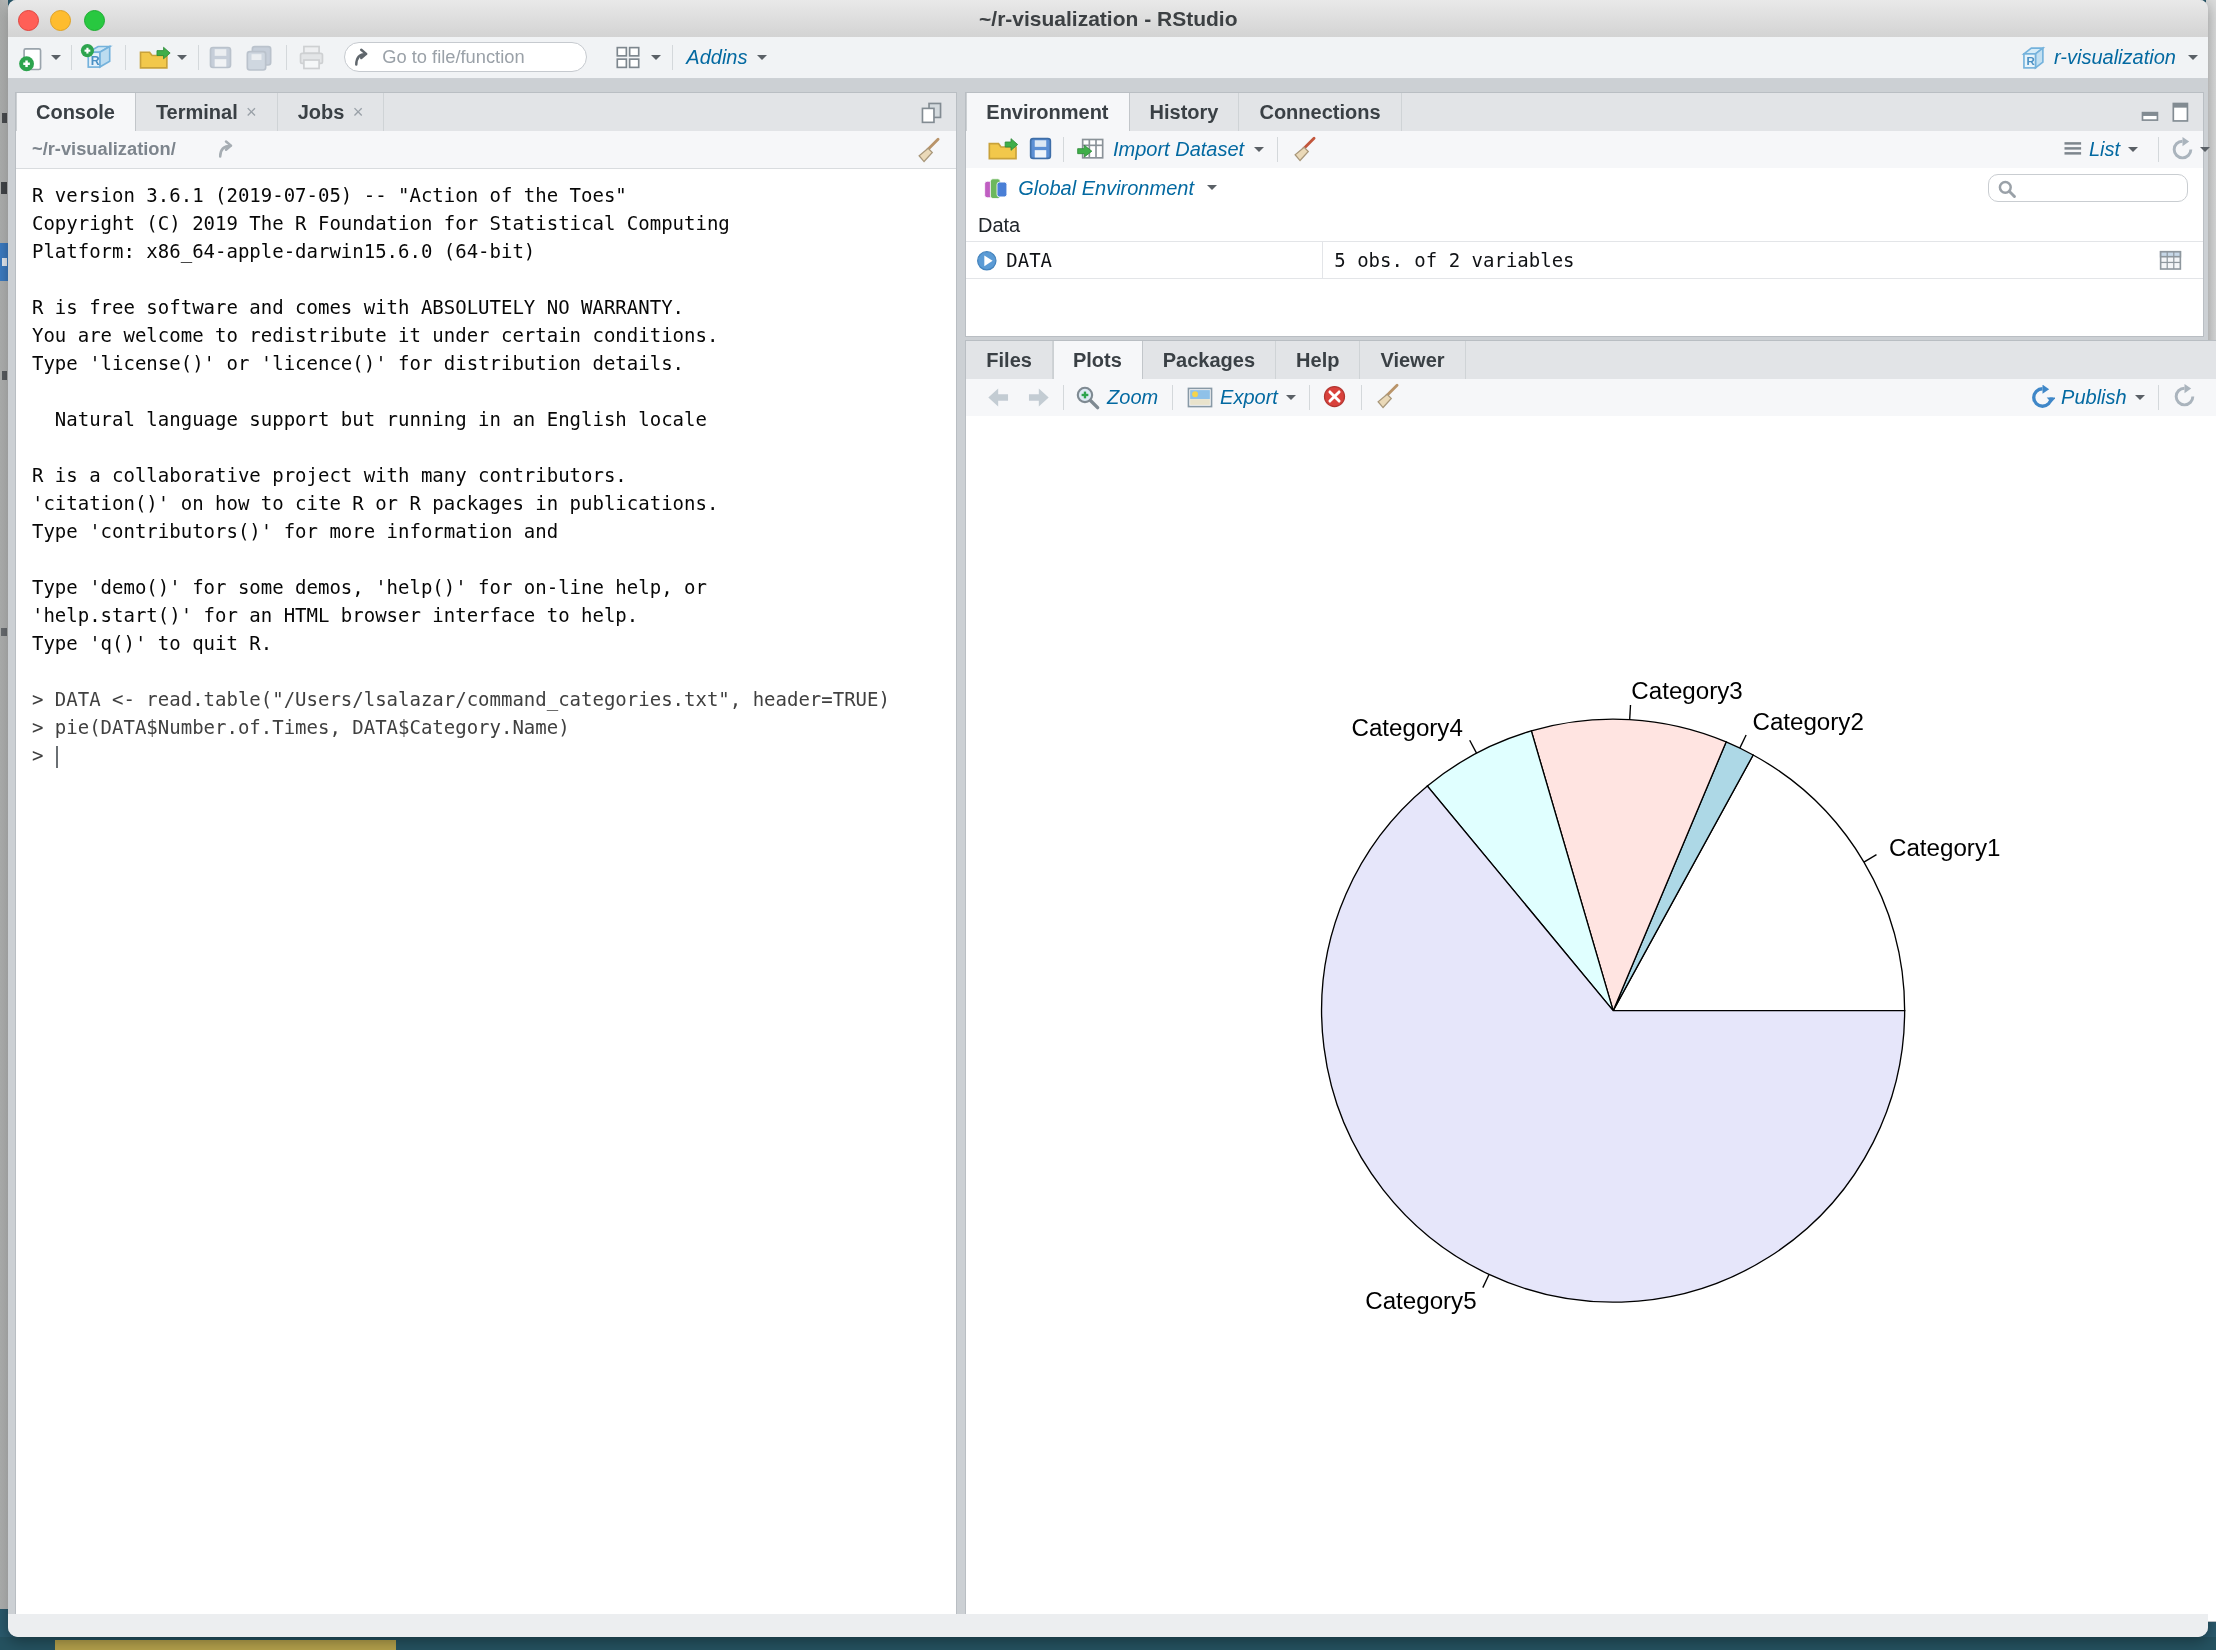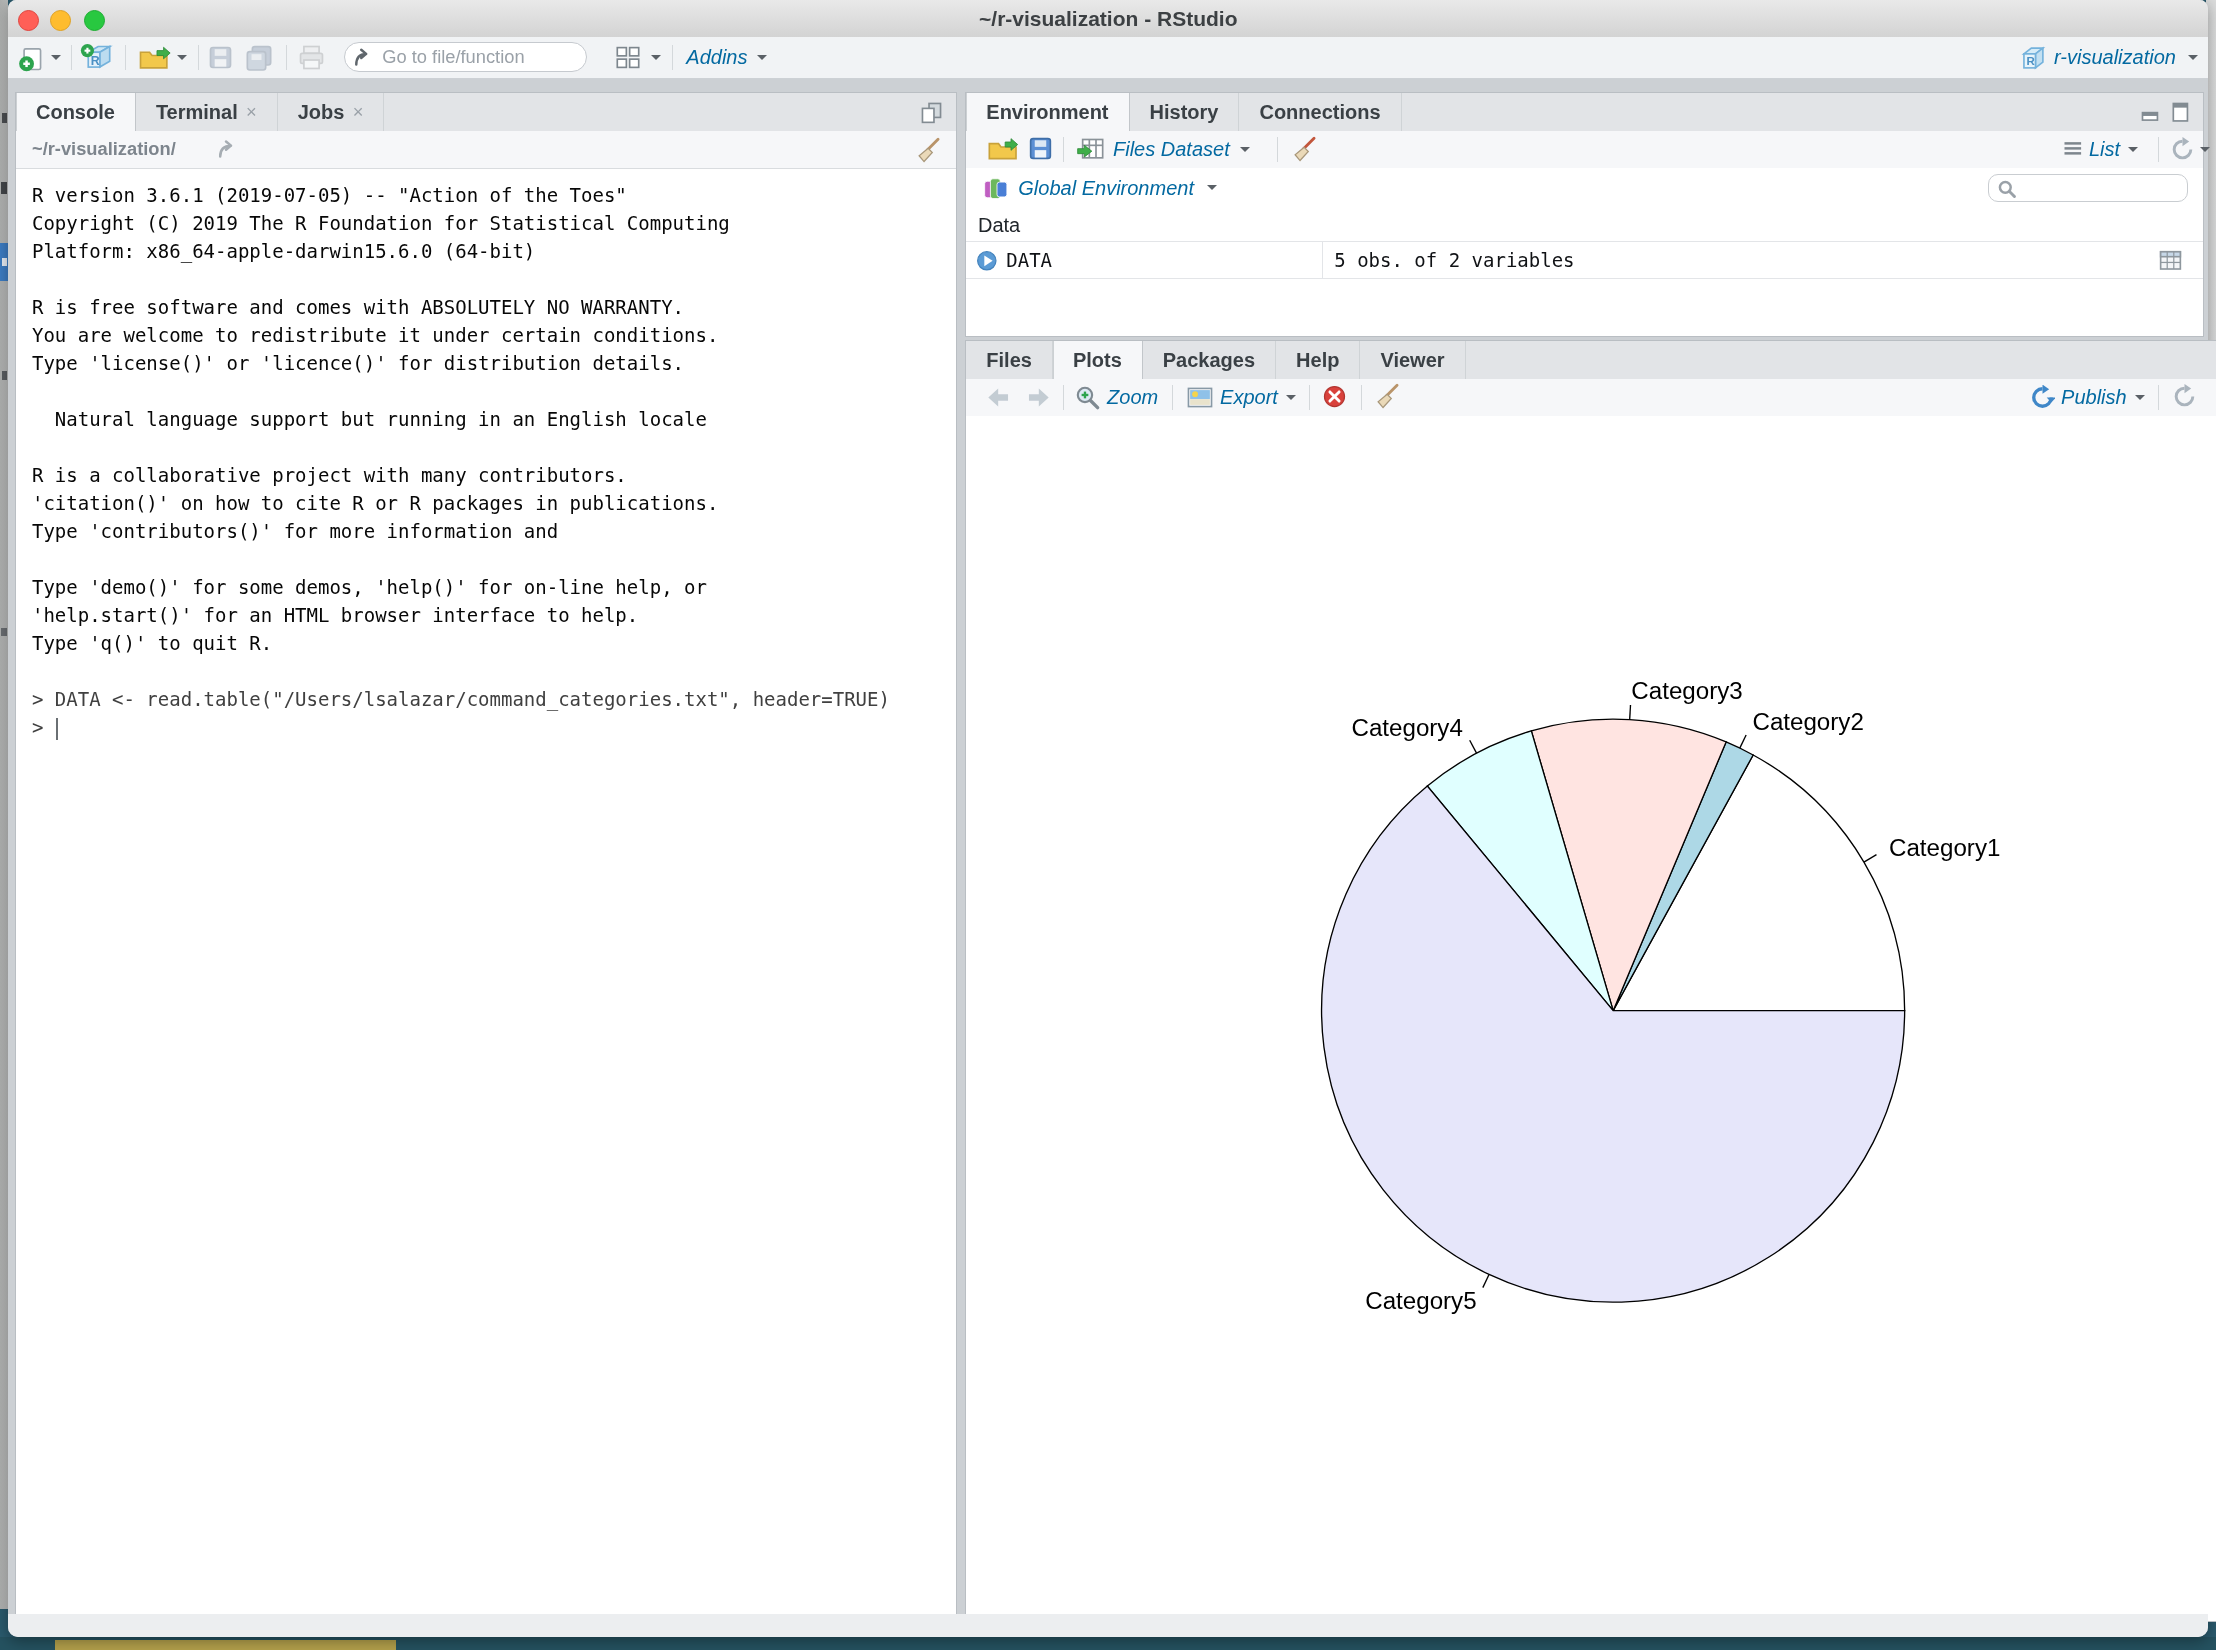--- a/index.html
+++ b/index.html
@@ -208,20 +208,21 @@
         <div class="cline cout"></div>
         <div class="cline cout">R is a collaborative project with many contributors.</div>
         <div class="cline cout">'citation()' on how to cite R or R packages in publications.</div>
         <div class="cline cout">Type 'contributors()' for more information and</div>
         <div class="cline cout"></div>
         <div class="cline cout">Type 'demo()' for some demos, 'help()' for on-line help, or</div>
         <div class="cline cout">'help.start()' for an HTML browser interface to help.</div>
         <div class="cline cout">Type 'q()' to quit R.</div>
         <div class="cline cout"></div>
         <div class="cline cin">&gt; DATA &lt;- read.table("/Users/lsalazar/command_categories.txt", header=TRUE)</div>
+        <div class="cline cin">&gt; pie(DATA$Number.of.Times, DATA$Category.Name)</div>
         <div class="cline cin">&gt; <span class="cursor"></span></div>
       </div>
   </div>
 
   <div class="pane" style="left:957px;top:92px;width:1239px;height:245px;">
     <div class="tabstrip">
       <div class="tab active">
           <span>Environment</span>
         </div>
       <div class="tab">
@@ -253,21 +254,21 @@
         </svg>
       <div class="sep" style="left:97px;top:5.8px;"></div>
       <div class="tbi" style="left:110px;top:4.2px;">
         <svg width="30" height="27" viewBox="0 0 36 32">
             <rect x="8" y="4" width="24" height="22" fill="#fff" stroke="#8a9298" stroke-width="2"></rect>
             <line x1="8" y1="11" x2="32" y2="11" stroke="#8a9298" stroke-width="2"></line>
             <line x1="16" y1="4" x2="16" y2="26" stroke="#8a9298" stroke-width="2"></line>
             <line x1="24" y1="4" x2="24" y2="26" stroke="#8a9298" stroke-width="2"></line>
             <path d="M2 15 h8 v-4 l9 7 -9 7 v-4 h-8 z" fill="#3fae49" stroke="#2d8a38" stroke-width="1"></path>
           </svg>
-        <span class="tblabel" style="margin-left:6.7px;">Files Dataset</span>
+        <span class="tblabel" style="margin-left:6.7px;">Import Dataset</span>
         <span class="caret" style="margin-left:10px;"></span>
       </div>
       <div class="sep" style="left:311px;top:5.8px;"></div>
       <svg class="abs" style="left:325px;top:4.2px;" width="28" height="28" viewBox="0 0 34 34">
         <line x1="28" y1="4" x2="15" y2="17" stroke="#c2563c" stroke-width="3.5" stroke-linecap="round"></line>
         <polygon points="16,15 5,24 11,31 21,20" fill="#ead9b8" stroke="#a8977a" stroke-width="1.5"></polygon>
       </svg>
       <div class="tbi" style="left:1096px;top:4.2px;">
         <svg width="21.6" height="21.6" viewBox="0 0 26 26">
             <rect x="3" y="5" width="20" height="3" fill="#7d868d"></rect>

